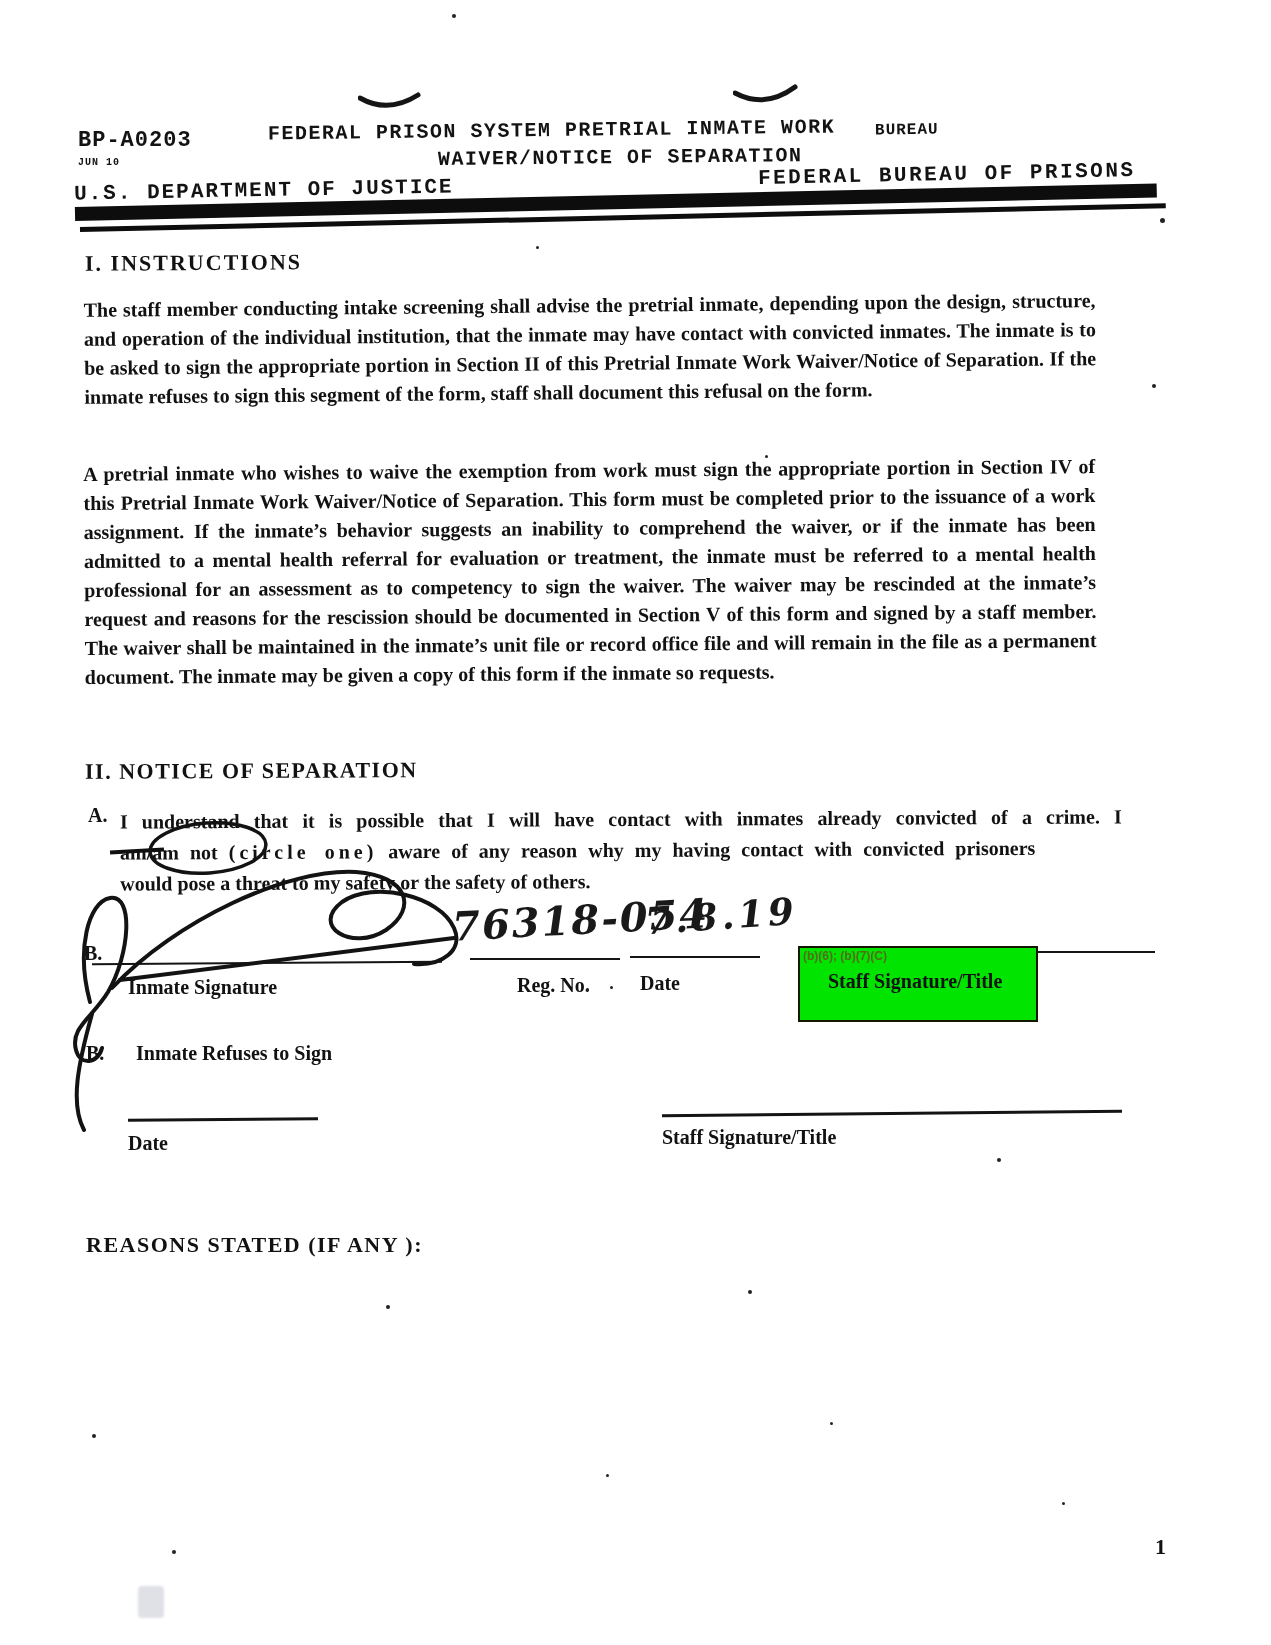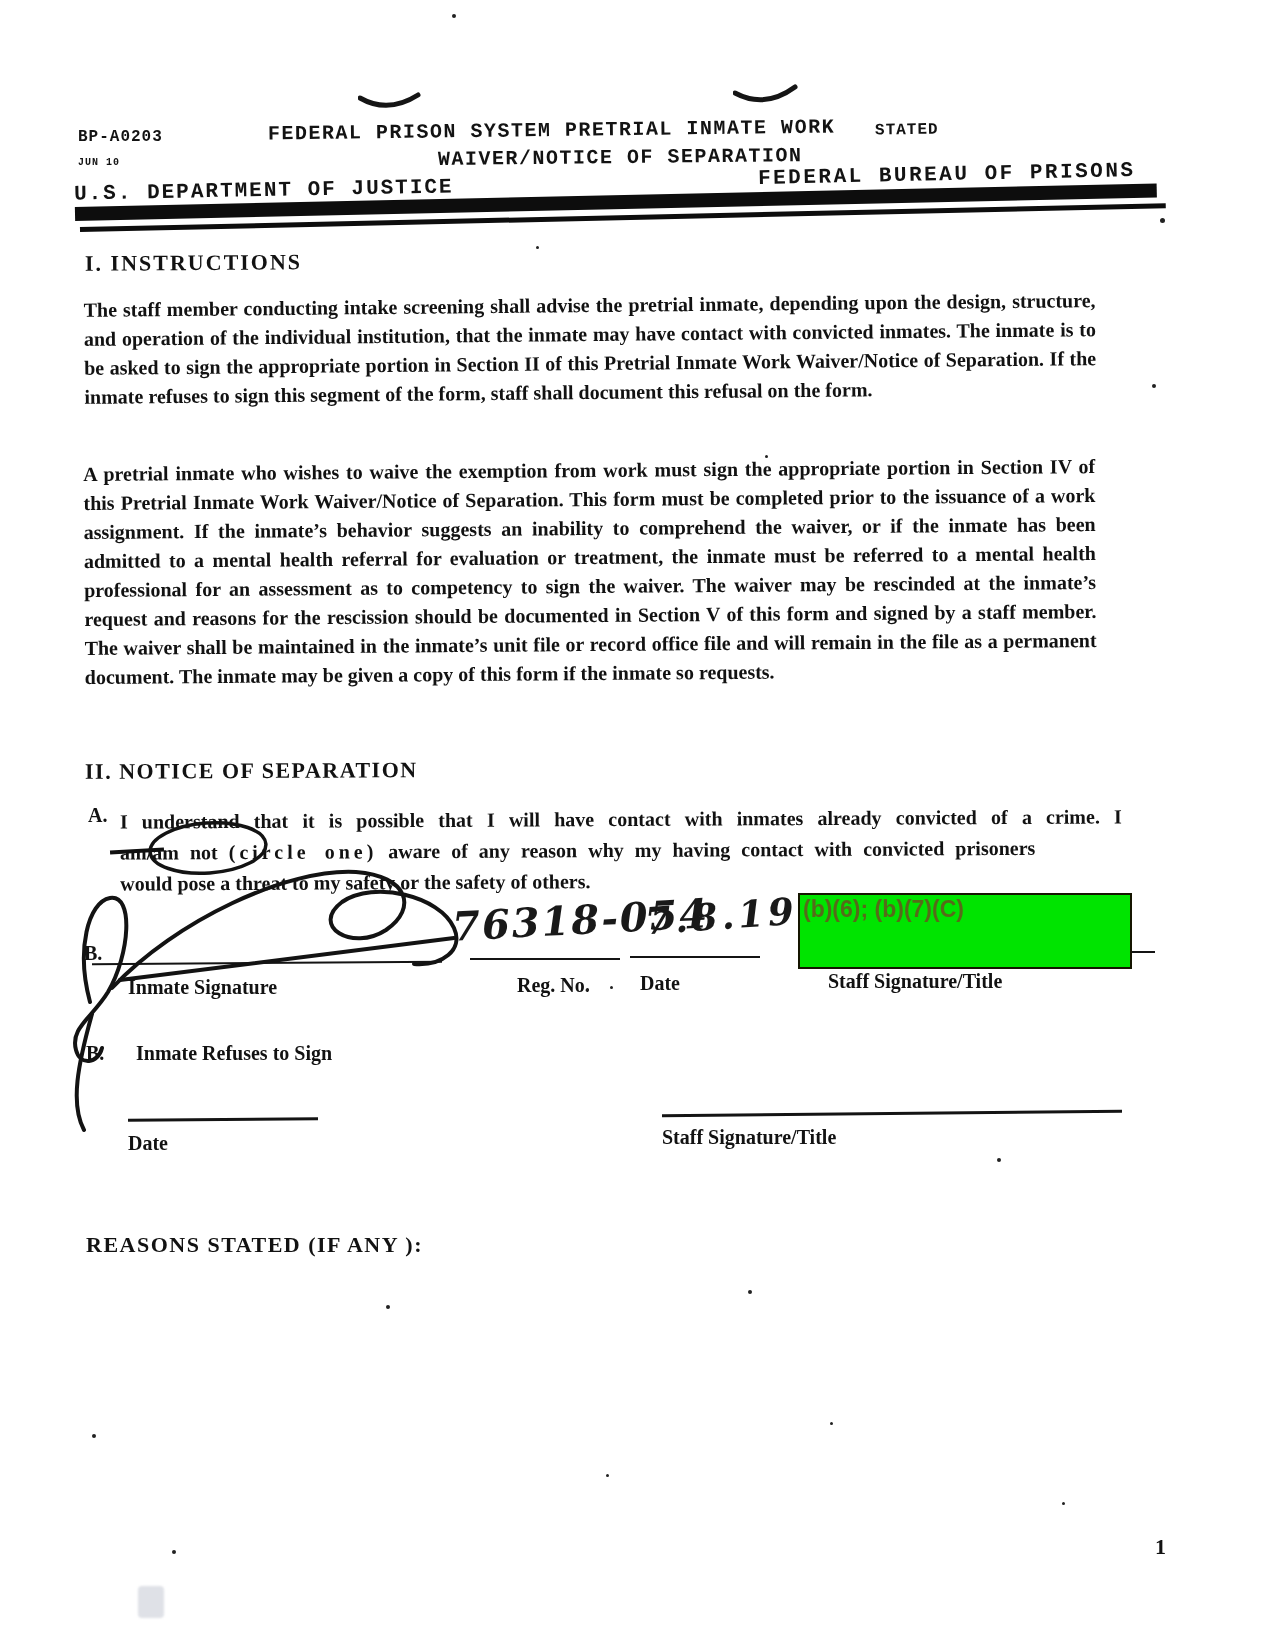--- a/index.html
+++ b/index.html
@@ -2,21 +2,21 @@
 <html><head>
 <meta charset="utf-8">
 <style>
   html,body{margin:0;padding:0;background:#ffffff;}
   .page{position:relative;width:1271px;height:1645px;background:#fff;overflow:hidden;
         font-family:"Liberation Serif",serif;color:#121212;}
   .abs{position:absolute;}
   .mono{font-family:"Liberation Mono",monospace;font-weight:bold;color:#131313;}
   .serifb{font-family:"Liberation Serif",serif;font-weight:bold;color:#121212;}
   
-  .bp{left:78px;top:128px;font-size:16px;letter-spacing:1px;}
+  .bp{left:78px;top:128px;font-size:22px;letter-spacing:1px;}
   .jun{left:78px;top:157px;font-size:10px;letter-spacing:1px;}
   .title1{left:268px;top:119px;font-size:20px;letter-spacing:1.5px;transform:rotate(-0.7deg);}
   .cdfrm{left:875px;top:121px;font-size:16px;letter-spacing:1px;transform:rotate(-0.7deg);}
   .title2{left:438px;top:146px;font-size:20px;letter-spacing:1.5px;transform:rotate(-0.6deg);}
   .dept{left:74px;top:179px;font-size:21px;letter-spacing:2px;transform:rotate(-1.1deg);}
   .bureau{left:758px;top:163px;font-size:21px;letter-spacing:2.5px;transform:rotate(-1.2deg);}
   .bar1{left:75px;top:207px;width:1082px;height:14px;background:#0d0d0d;
         transform:rotate(-1.25deg);transform-origin:left center;}
   .bar2{left:80px;top:227px;width:1086px;height:5px;background:#0d0d0d;
         transform:rotate(-1.25deg);transform-origin:left center;}
@@ -44,22 +44,22 @@
   .l-date{left:630px;top:956px;width:130px;}
   .l-staff{left:955px;top:951px;width:200px;z-index:1;}
   .lab{font-size:20px;font-weight:bold;font-family:"Liberation Serif",serif;}
   .lab-inmate{left:128px;top:976px;text-align:center;}
   .lab-reg{left:480px;top:974px;margin-left:37px;}
   .lab-date{left:640px;top:972px;}
   .lab-staff{left:828px;top:970px;z-index:6;}
   .handwrite{font-family:"DejaVu Serif",serif;font-style:italic;font-weight:bold;color:#191919;}
   .hw-reg{left:452px;top:896px;font-size:40px;letter-spacing:2px;transform:rotate(-3deg);}
   .hw-date{left:645px;top:894px;font-size:37px;letter-spacing:4px;transform:rotate(-4deg);}
-  .redaction{left:798px;top:893px;width:334px;height:76px;border:2px solid #151500;z-index:5;
-             font-family:"Liberation Sans",sans-serif;font-size:23px;font-weight:bold;
+  .redaction{left:798px;top:946px;width:240px;height:76px;border:2px solid #151500;z-index:5;
+             font-family:"Liberation Sans",sans-serif;font-size:12px;font-weight:bold;
              padding:1px 0 0 3px;box-sizing:border-box;}
   
   .b-label{left:86px;top:1042px;font-size:20px;}
   .b-text{left:136px;top:1042px;font-size:20px;}
   .l-refusal-date{left:128px;top:1118px;width:190px;height:3px;transform:rotate(-0.5deg);}
   .l-refusal-staff{left:662px;top:1112px;width:460px;height:3px;transform:rotate(-0.55deg);}
   .lab-refusal-date{left:128px;top:1132px;}
   .lab-refusal-staff{left:662px;top:1126px;}
   .reasons{left:86px;top:1196px;font-size:22px;letter-spacing:1.5px;margin-top:36px;}
   .pagenum{left:1155px;top:1534px;font-size:22px;}
@@ -81,21 +81,21 @@
   <svg class="abs curve1" width="64" height="26" viewBox="0 0 64 26">
     <path d="M2,8 Q30,24 60,5" stroke="#151515" stroke-width="5" fill="none" stroke-linecap="round"></path>
   </svg>
   <svg class="abs curve2" width="66" height="28" viewBox="0 0 66 28">
     <path d="M2,10 Q32,26 62,4" stroke="#151515" stroke-width="5" fill="none" stroke-linecap="round"></path>
   </svg>
 
   <div class="abs mono bp">BP-A0203</div>
   <div class="abs mono jun">JUN 10</div>
   <div class="abs mono title1">FEDERAL PRISON SYSTEM PRETRIAL INMATE WORK</div>
-  <div class="abs mono cdfrm">STATED</div>
+  <div class="abs mono cdfrm">BUREAU</div>
   <div class="abs mono title2">WAIVER/NOTICE OF SEPARATION</div>
   <div class="abs mono dept">U.S. DEPARTMENT OF JUSTICE</div>
   <div class="abs mono bureau">FEDERAL BUREAU OF PRISONS</div>
   <div class="abs bar1"></div>
   <div class="abs bar2"></div>
   <div class="dot" style="left:1160px;top:218px;width:5px;height:5px;"></div>
 
   <div class="abs serifb h1">I. INSTRUCTIONS</div>
   <div class="abs para p1">The staff member conducting intake screening shall advise the pretrial inmate, depending upon the design, structure, and operation of the individual institution, that the inmate may have contact with convicted inmates. The inmate is to be asked to sign the appropriate portion in Section II of this Pretrial Inmate Work Waiver/Notice of Separation. If the inmate refuses to sign this segment of the form, staff shall document this refusal on the form.</div>
   <div class="abs para p2">A pretrial inmate who wishes to waive the exemption from work must sign the appropriate portion in Section IV of this Pretrial Inmate Work Waiver/Notice of Separation. This form must be completed prior to the issuance of a work assignment. If the inmate’s behavior suggests an inability to comprehend the waiver, or if the inmate has been admitted to a mental health referral for evaluation or treatment, the inmate must be referred to a mental health professional for an assessment as to competency to sign the waiver. The waiver may be rescinded at the inmate’s request and reasons for the rescission should be documented in Section V of this form and signed by a staff member. The waiver shall be maintained in the inmate’s unit file or record office file and will remain in the file as a permanent document. The inmate may be given a copy of this form if the inmate so requests.</div>

